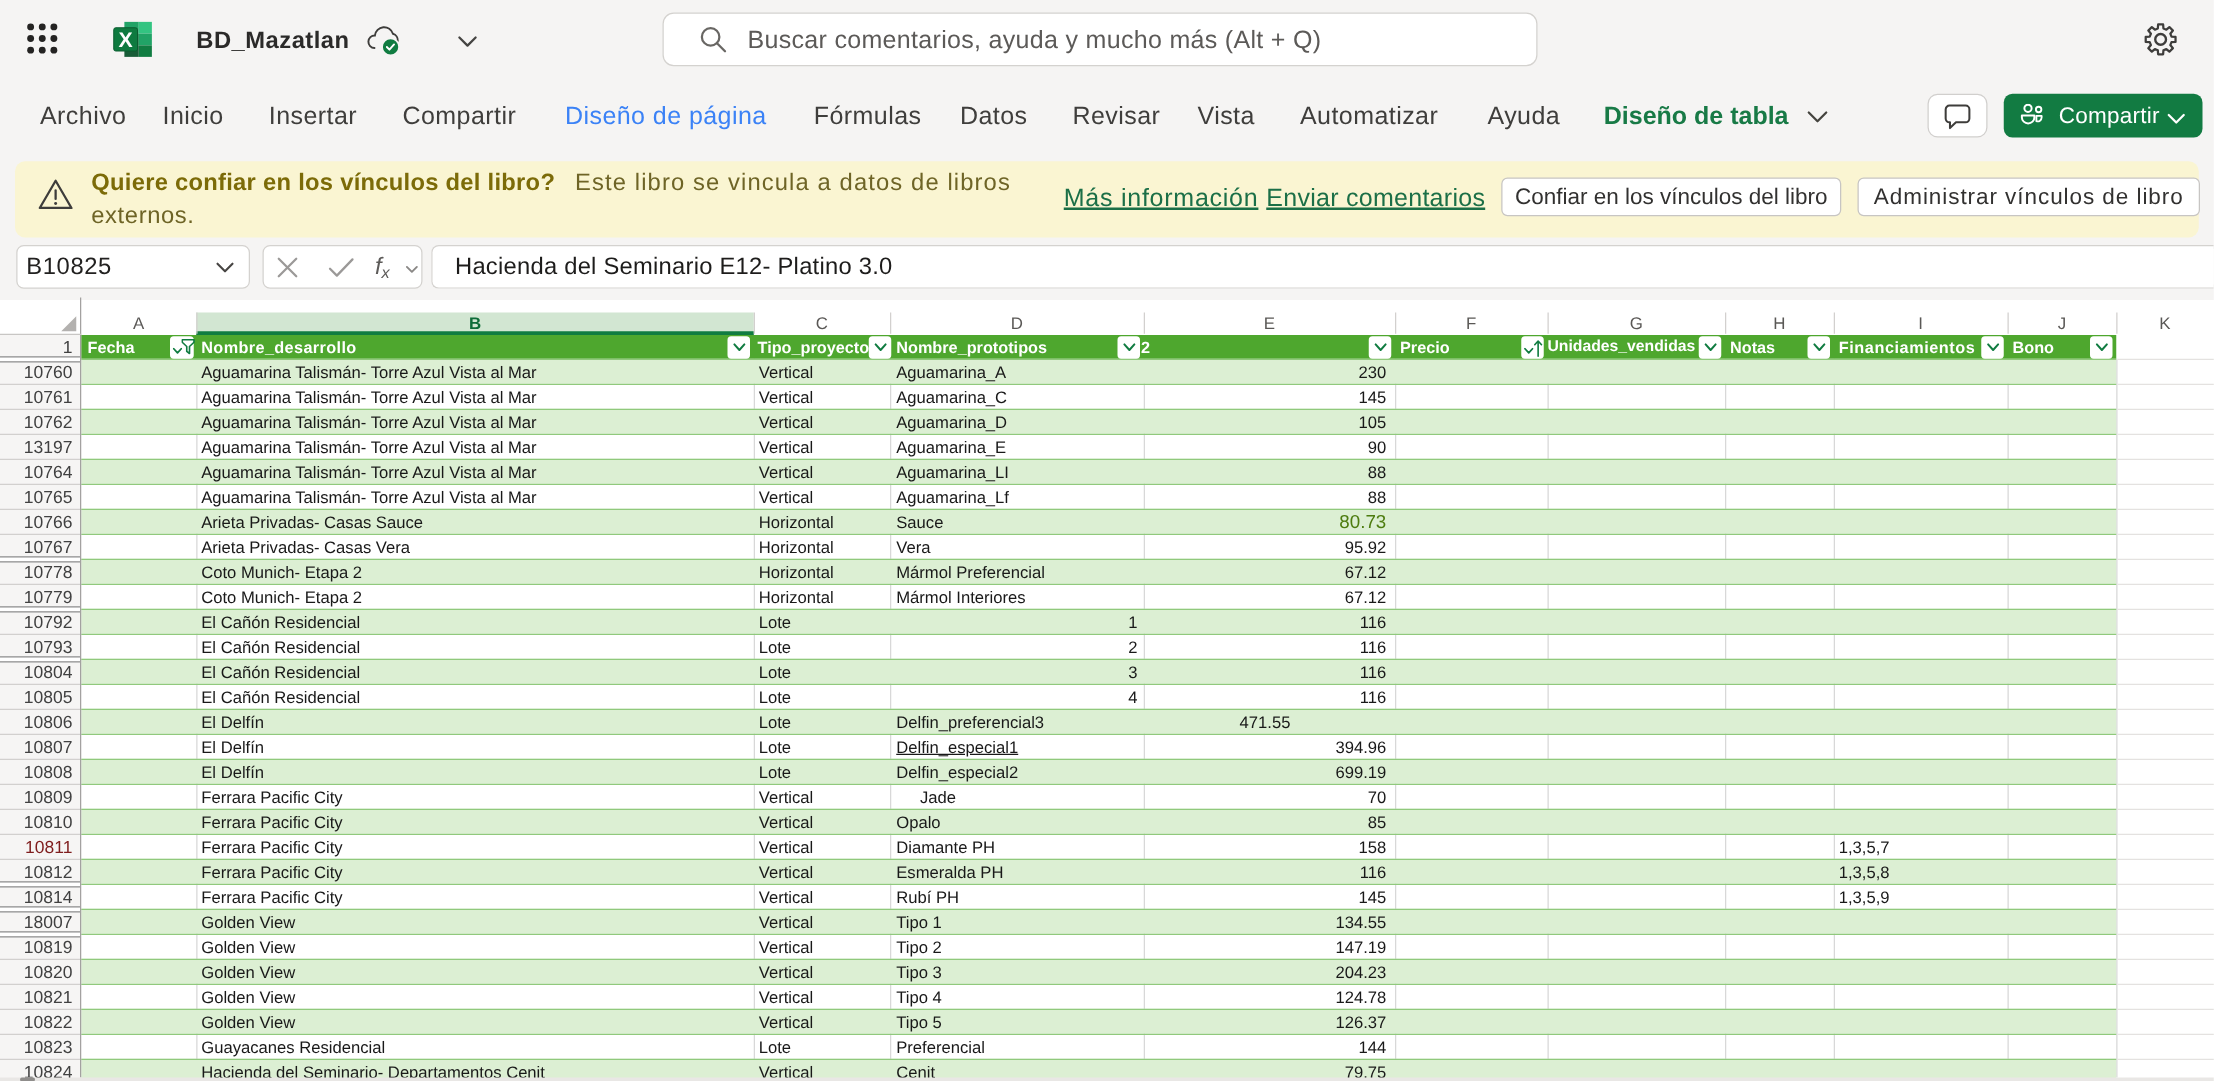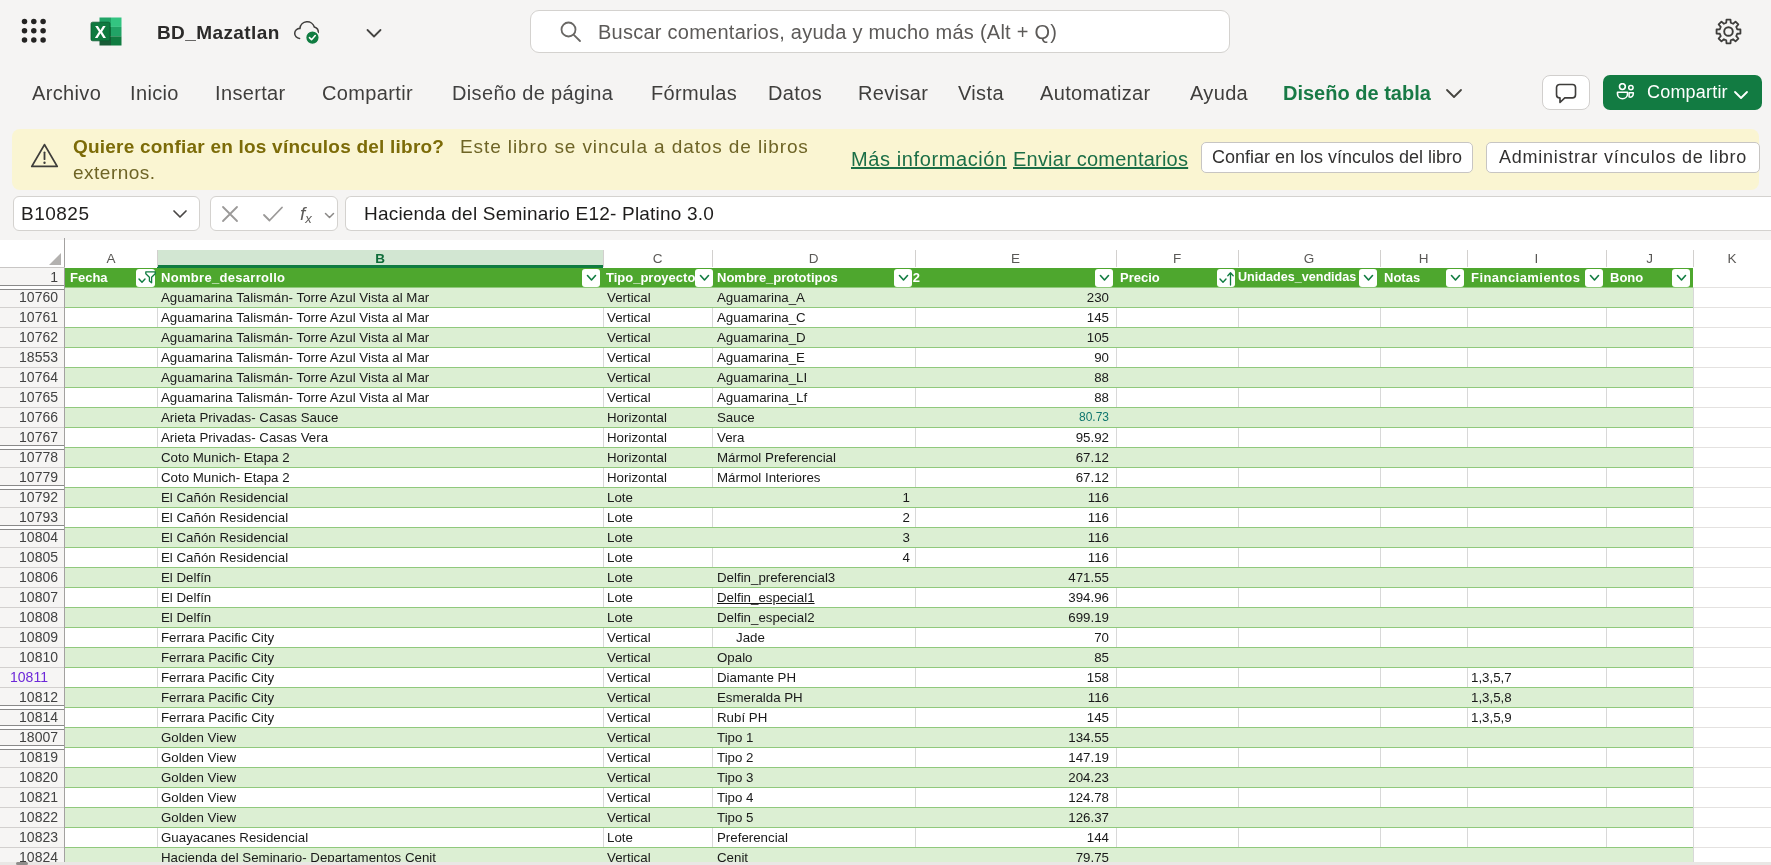--- a/index.html
+++ b/index.html
@@ -44,21 +44,21 @@
   </svg>
 <div class="txt" style="left:598px;top:17px;height:30px;line-height:30px;font-size:20px;color:#5c5a58;letter-spacing:0.25px">Buscar comentarios, ayuda y mucho más (Alt + Q)</div>
 <svg class="a" style="left:1715px;top:18px" width="27" height="27" viewBox="-13.5 -13.5 27 27">
 <path d="M-2.00,-11.93 L2.00,-11.93 L2.25,-8.71 L4.57,-7.75 L7.03,-9.85 L9.85,-7.03 L7.75,-4.57 L8.71,-2.25 L11.93,-2.00 L11.93,2.00 L8.71,2.25 L7.75,4.57 L9.85,7.03 L7.03,9.85 L4.57,7.75 L2.25,8.71 L2.00,11.93 L-2.00,11.93 L-2.25,8.71 L-4.57,7.75 L-7.03,9.85 L-9.85,7.03 L-7.75,4.57 L-8.71,2.25 L-11.93,2.00 L-11.93,-2.00 L-8.71,-2.25 L-7.75,-4.57 L-9.85,-7.03 L-7.03,-9.85 L-4.57,-7.75 L-2.25,-8.71 Z" fill="none" stroke="#3e3d3b" stroke-width="1.8" stroke-linejoin="round"></path>
 <circle cx="0" cy="0" r="4.3" fill="none" stroke="#3e3d3b" stroke-width="1.9"></circle>
 </svg>
 <div class="txt" style="left:32px;top:80px;height:26px;line-height:26px;font-size:20px;color:#3f3e3c;letter-spacing:0.35px">Archivo</div>
 <div class="txt" style="left:130px;top:80px;height:26px;line-height:26px;font-size:20px;color:#3f3e3c;letter-spacing:0.35px">Inicio</div>
 <div class="txt" style="left:215px;top:80px;height:26px;line-height:26px;font-size:20px;color:#3f3e3c;letter-spacing:0.35px">Insertar</div>
 <div class="txt" style="left:322px;top:80px;height:26px;line-height:26px;font-size:20px;color:#3f3e3c;letter-spacing:0.35px">Compartir</div>
-<div class="txt" style="left:452px;top:80px;height:26px;line-height:26px;font-size:20px;color:#404040;letter-spacing:0.35px">Diseño de página</div>
+<div class="txt" style="left:452px;top:80px;height:26px;line-height:26px;font-size:20px;color:#3b82f6;letter-spacing:0.35px">Diseño de página</div>
 <div class="txt" style="left:651px;top:80px;height:26px;line-height:26px;font-size:20px;color:#3f3e3c;letter-spacing:0.35px">Fórmulas</div>
 <div class="txt" style="left:768px;top:80px;height:26px;line-height:26px;font-size:20px;color:#3f3e3c;letter-spacing:0.35px">Datos</div>
 <div class="txt" style="left:858px;top:80px;height:26px;line-height:26px;font-size:20px;color:#3f3e3c;letter-spacing:0.35px">Revisar</div>
 <div class="txt" style="left:958px;top:80px;height:26px;line-height:26px;font-size:20px;color:#3f3e3c;letter-spacing:0.35px">Vista</div>
 <div class="txt" style="left:1040px;top:80px;height:26px;line-height:26px;font-size:20px;color:#3f3e3c;letter-spacing:0.35px">Automatizar</div>
 <div class="txt" style="left:1190px;top:80px;height:26px;line-height:26px;font-size:20px;color:#3f3e3c;letter-spacing:0.35px">Ayuda</div>
 <div class="txt" style="left:1283px;top:80px;height:26px;line-height:26px;font-size:20px;color:#187A46;font-weight:600">Diseño de tabla</div>
 <svg class="a" style="left:1445px;top:88px" width="18" height="11" viewBox="0 0 18 11">
     <path d="M2,2 L9,9 L16,2" fill="none" stroke="#45443f" stroke-width="1.8" stroke-linecap="round" stroke-linejoin="round"></path>
   </svg>
@@ -271,37 +271,37 @@
 <div class="a" style="left:0px;top:725px;width:64px;height:1px;background:#8a8a8a"></div>
 <div class="a" style="left:0px;top:729px;width:64px;height:1px;background:#8a8a8a"></div>
 <div class="a" style="left:0px;top:745px;width:64px;height:5px;background:#fff"></div>
 <div class="a" style="left:0px;top:745px;width:64px;height:1px;background:#8a8a8a"></div>
 <div class="a" style="left:0px;top:749px;width:64px;height:1px;background:#8a8a8a"></div>
 <div class="a" style="left:64px;top:268px;width:1px;height:594px;background:#a3a1a0"></div>
 <div class="txt" style="left:0px;top:268px;height:19px;line-height:19px;font-size:14px;color:#414141;width:58px;text-align:right">1</div>
 <div class="txt" style="left:0px;top:287px;height:20px;line-height:20px;font-size:14px;color:#414141;width:58px;text-align:right">10760</div>
 <div class="txt" style="left:0px;top:307px;height:20px;line-height:20px;font-size:14px;color:#414141;width:58px;text-align:right">10761</div>
 <div class="txt" style="left:0px;top:327px;height:20px;line-height:20px;font-size:14px;color:#414141;width:58px;text-align:right">10762</div>
-<div class="txt" style="left:0px;top:347px;height:20px;line-height:20px;font-size:14px;color:#414141;width:58px;text-align:right">18553</div>
+<div class="txt" style="left:0px;top:347px;height:20px;line-height:20px;font-size:14px;color:#414141;width:58px;text-align:right">13197</div>
 <div class="txt" style="left:0px;top:367px;height:20px;line-height:20px;font-size:14px;color:#414141;width:58px;text-align:right">10764</div>
 <div class="txt" style="left:0px;top:387px;height:20px;line-height:20px;font-size:14px;color:#414141;width:58px;text-align:right">10765</div>
 <div class="txt" style="left:0px;top:407px;height:20px;line-height:20px;font-size:14px;color:#414141;width:58px;text-align:right">10766</div>
 <div class="txt" style="left:0px;top:427px;height:20px;line-height:20px;font-size:14px;color:#414141;width:58px;text-align:right">10767</div>
 <div class="txt" style="left:0px;top:447px;height:20px;line-height:20px;font-size:14px;color:#414141;width:58px;text-align:right">10778</div>
 <div class="txt" style="left:0px;top:467px;height:20px;line-height:20px;font-size:14px;color:#414141;width:58px;text-align:right">10779</div>
 <div class="txt" style="left:0px;top:487px;height:20px;line-height:20px;font-size:14px;color:#414141;width:58px;text-align:right">10792</div>
 <div class="txt" style="left:0px;top:507px;height:20px;line-height:20px;font-size:14px;color:#414141;width:58px;text-align:right">10793</div>
 <div class="txt" style="left:0px;top:527px;height:20px;line-height:20px;font-size:14px;color:#414141;width:58px;text-align:right">10804</div>
 <div class="txt" style="left:0px;top:547px;height:20px;line-height:20px;font-size:14px;color:#414141;width:58px;text-align:right">10805</div>
 <div class="txt" style="left:0px;top:567px;height:20px;line-height:20px;font-size:14px;color:#414141;width:58px;text-align:right">10806</div>
 <div class="txt" style="left:0px;top:587px;height:20px;line-height:20px;font-size:14px;color:#414141;width:58px;text-align:right">10807</div>
 <div class="txt" style="left:0px;top:607px;height:20px;line-height:20px;font-size:14px;color:#414141;width:58px;text-align:right">10808</div>
 <div class="txt" style="left:0px;top:627px;height:20px;line-height:20px;font-size:14px;color:#414141;width:58px;text-align:right">10809</div>
 <div class="txt" style="left:0px;top:647px;height:20px;line-height:20px;font-size:14px;color:#414141;width:58px;text-align:right">10810</div>
-<div class="txt" style="left:0px;top:667px;height:20px;line-height:20px;font-size:14px;color:#6d28d9;width:58px;text-align:center">10811</div>
+<div class="txt" style="left:0px;top:667px;height:20px;line-height:20px;font-size:14px;color:#7f1d1d;width:58px;text-align:right">10811</div>
 <div class="txt" style="left:0px;top:687px;height:20px;line-height:20px;font-size:14px;color:#414141;width:58px;text-align:right">10812</div>
 <div class="txt" style="left:0px;top:707px;height:20px;line-height:20px;font-size:14px;color:#414141;width:58px;text-align:right">10814</div>
 <div class="txt" style="left:0px;top:727px;height:20px;line-height:20px;font-size:14px;color:#414141;width:58px;text-align:right">18007</div>
 <div class="txt" style="left:0px;top:747px;height:20px;line-height:20px;font-size:14px;color:#414141;width:58px;text-align:right">10819</div>
 <div class="txt" style="left:0px;top:767px;height:20px;line-height:20px;font-size:14px;color:#414141;width:58px;text-align:right">10820</div>
 <div class="txt" style="left:0px;top:787px;height:20px;line-height:20px;font-size:14px;color:#414141;width:58px;text-align:right">10821</div>
 <div class="txt" style="left:0px;top:807px;height:20px;line-height:20px;font-size:14px;color:#414141;width:58px;text-align:right">10822</div>
 <div class="txt" style="left:0px;top:827px;height:20px;line-height:20px;font-size:14px;color:#414141;width:58px;text-align:right">10823</div>
 <div class="txt" style="left:0px;top:847px;height:20px;line-height:20px;font-size:14px;color:#414141;width:58px;text-align:right">10824</div>
 <div class="txt" style="left:70px;top:268px;height:19px;line-height:19px;font-size:13px;color:#fff;font-weight:bold;letter-spacing:0px">Fecha</div>
@@ -380,21 +380,21 @@
 <div class="txt" style="left:607px;top:368px;height:19px;line-height:19px;font-size:13.3px;color:#191919;">Vertical</div>
 <div class="txt" style="left:717px;top:368px;height:19px;line-height:19px;font-size:13.3px;color:#191919;">Aguamarina_LI</div>
 <div class="txt" style="left:915px;top:368px;height:19px;line-height:19px;font-size:13.3px;color:#191919;width:194px;text-align:right">88</div>
 <div class="txt" style="left:161px;top:388px;height:19px;line-height:19px;font-size:13.3px;color:#191919;">Aguamarina Talismán- Torre Azul Vista al Mar</div>
 <div class="txt" style="left:607px;top:388px;height:19px;line-height:19px;font-size:13.3px;color:#191919;">Vertical</div>
 <div class="txt" style="left:717px;top:388px;height:19px;line-height:19px;font-size:13.3px;color:#191919;">Aguamarina_Lf</div>
 <div class="txt" style="left:915px;top:388px;height:19px;line-height:19px;font-size:13.3px;color:#191919;width:194px;text-align:right">88</div>
 <div class="txt" style="left:161px;top:408px;height:19px;line-height:19px;font-size:13.3px;color:#191919;">Arieta Privadas- Casas Sauce</div>
 <div class="txt" style="left:607px;top:408px;height:19px;line-height:19px;font-size:13.3px;color:#191919;">Horizontal</div>
 <div class="txt" style="left:717px;top:408px;height:19px;line-height:19px;font-size:13.3px;color:#191919;">Sauce</div>
-<div class="txt" style="left:915px;top:408px;height:27px;line-height:19px;font-size:12px;color:#0f766e;width:194px;text-align:right">80.73</div>
+<div class="txt" style="left:915px;top:408px;height:27px;line-height:19px;font-size:15px;color:#4d7c0f;width:194px;text-align:right">80.73</div>
 <div class="txt" style="left:161px;top:428px;height:19px;line-height:19px;font-size:13.3px;color:#191919;">Arieta Privadas- Casas Vera</div>
 <div class="txt" style="left:607px;top:428px;height:19px;line-height:19px;font-size:13.3px;color:#191919;">Horizontal</div>
 <div class="txt" style="left:717px;top:428px;height:19px;line-height:19px;font-size:13.3px;color:#191919;">Vera</div>
 <div class="txt" style="left:915px;top:428px;height:19px;line-height:19px;font-size:13.3px;color:#191919;width:194px;text-align:right">95.92</div>
 <div class="txt" style="left:161px;top:448px;height:19px;line-height:19px;font-size:13.3px;color:#191919;">Coto Munich- Etapa 2</div>
 <div class="txt" style="left:607px;top:448px;height:19px;line-height:19px;font-size:13.3px;color:#191919;">Horizontal</div>
 <div class="txt" style="left:717px;top:448px;height:19px;line-height:19px;font-size:13.3px;color:#191919;">Mármol Preferencial</div>
 <div class="txt" style="left:915px;top:448px;height:19px;line-height:19px;font-size:13.3px;color:#191919;width:194px;text-align:right">67.12</div>
 <div class="txt" style="left:161px;top:468px;height:19px;line-height:19px;font-size:13.3px;color:#191919;">Coto Munich- Etapa 2</div>
 <div class="txt" style="left:607px;top:468px;height:19px;line-height:19px;font-size:13.3px;color:#191919;">Horizontal</div>
@@ -412,21 +412,21 @@
 <div class="txt" style="left:607px;top:528px;height:19px;line-height:19px;font-size:13.3px;color:#191919;">Lote</div>
 <div class="txt" style="left:712px;top:528px;height:19px;line-height:19px;font-size:13.3px;color:#191919;width:198px;text-align:right">3</div>
 <div class="txt" style="left:915px;top:528px;height:19px;line-height:19px;font-size:13.3px;color:#191919;width:194px;text-align:right">116</div>
 <div class="txt" style="left:161px;top:548px;height:19px;line-height:19px;font-size:13.3px;color:#191919;">El Cañón Residencial</div>
 <div class="txt" style="left:607px;top:548px;height:19px;line-height:19px;font-size:13.3px;color:#191919;">Lote</div>
 <div class="txt" style="left:712px;top:548px;height:19px;line-height:19px;font-size:13.3px;color:#191919;width:198px;text-align:right">4</div>
 <div class="txt" style="left:915px;top:548px;height:19px;line-height:19px;font-size:13.3px;color:#191919;width:194px;text-align:right">116</div>
 <div class="txt" style="left:161px;top:568px;height:19px;line-height:19px;font-size:13.3px;color:#191919;">El Delfín</div>
 <div class="txt" style="left:607px;top:568px;height:19px;line-height:19px;font-size:13.3px;color:#191919;">Lote</div>
 <div class="txt" style="left:717px;top:568px;height:19px;line-height:19px;font-size:13.3px;color:#191919;">Delfin_preferencial3</div>
-<div class="txt" style="left:915px;top:568px;height:19px;line-height:19px;font-size:13.3px;color:#191919;width:194px;text-align:right">471.55</div>
+<div class="txt" style="left:915px;top:568px;height:19px;line-height:19px;font-size:13.3px;color:#191919;width:194px;text-align:center">471.55</div>
 <div class="txt" style="left:161px;top:588px;height:19px;line-height:19px;font-size:13.3px;color:#191919;">El Delfín</div>
 <div class="txt" style="left:607px;top:588px;height:19px;line-height:19px;font-size:13.3px;color:#191919;">Lote</div>
 <div class="txt" style="left:717px;top:588px;height:19px;line-height:19px;font-size:13.3px;color:#191919;text-decoration:underline;">Delfin_especial1</div>
 <div class="txt" style="left:915px;top:588px;height:19px;line-height:19px;font-size:13.3px;color:#191919;width:194px;text-align:right">394.96</div>
 <div class="txt" style="left:161px;top:608px;height:19px;line-height:19px;font-size:13.3px;color:#191919;">El Delfín</div>
 <div class="txt" style="left:607px;top:608px;height:19px;line-height:19px;font-size:13.3px;color:#191919;">Lote</div>
 <div class="txt" style="left:717px;top:608px;height:19px;line-height:19px;font-size:13.3px;color:#191919;">Delfin_especial2</div>
 <div class="txt" style="left:915px;top:608px;height:19px;line-height:19px;font-size:13.3px;color:#191919;width:194px;text-align:right">699.19</div>
 <div class="txt" style="left:161px;top:628px;height:19px;line-height:19px;font-size:13.3px;color:#191919;">Ferrara Pacific City</div>
 <div class="txt" style="left:607px;top:628px;height:19px;line-height:19px;font-size:13.3px;color:#191919;">Vertical</div>

